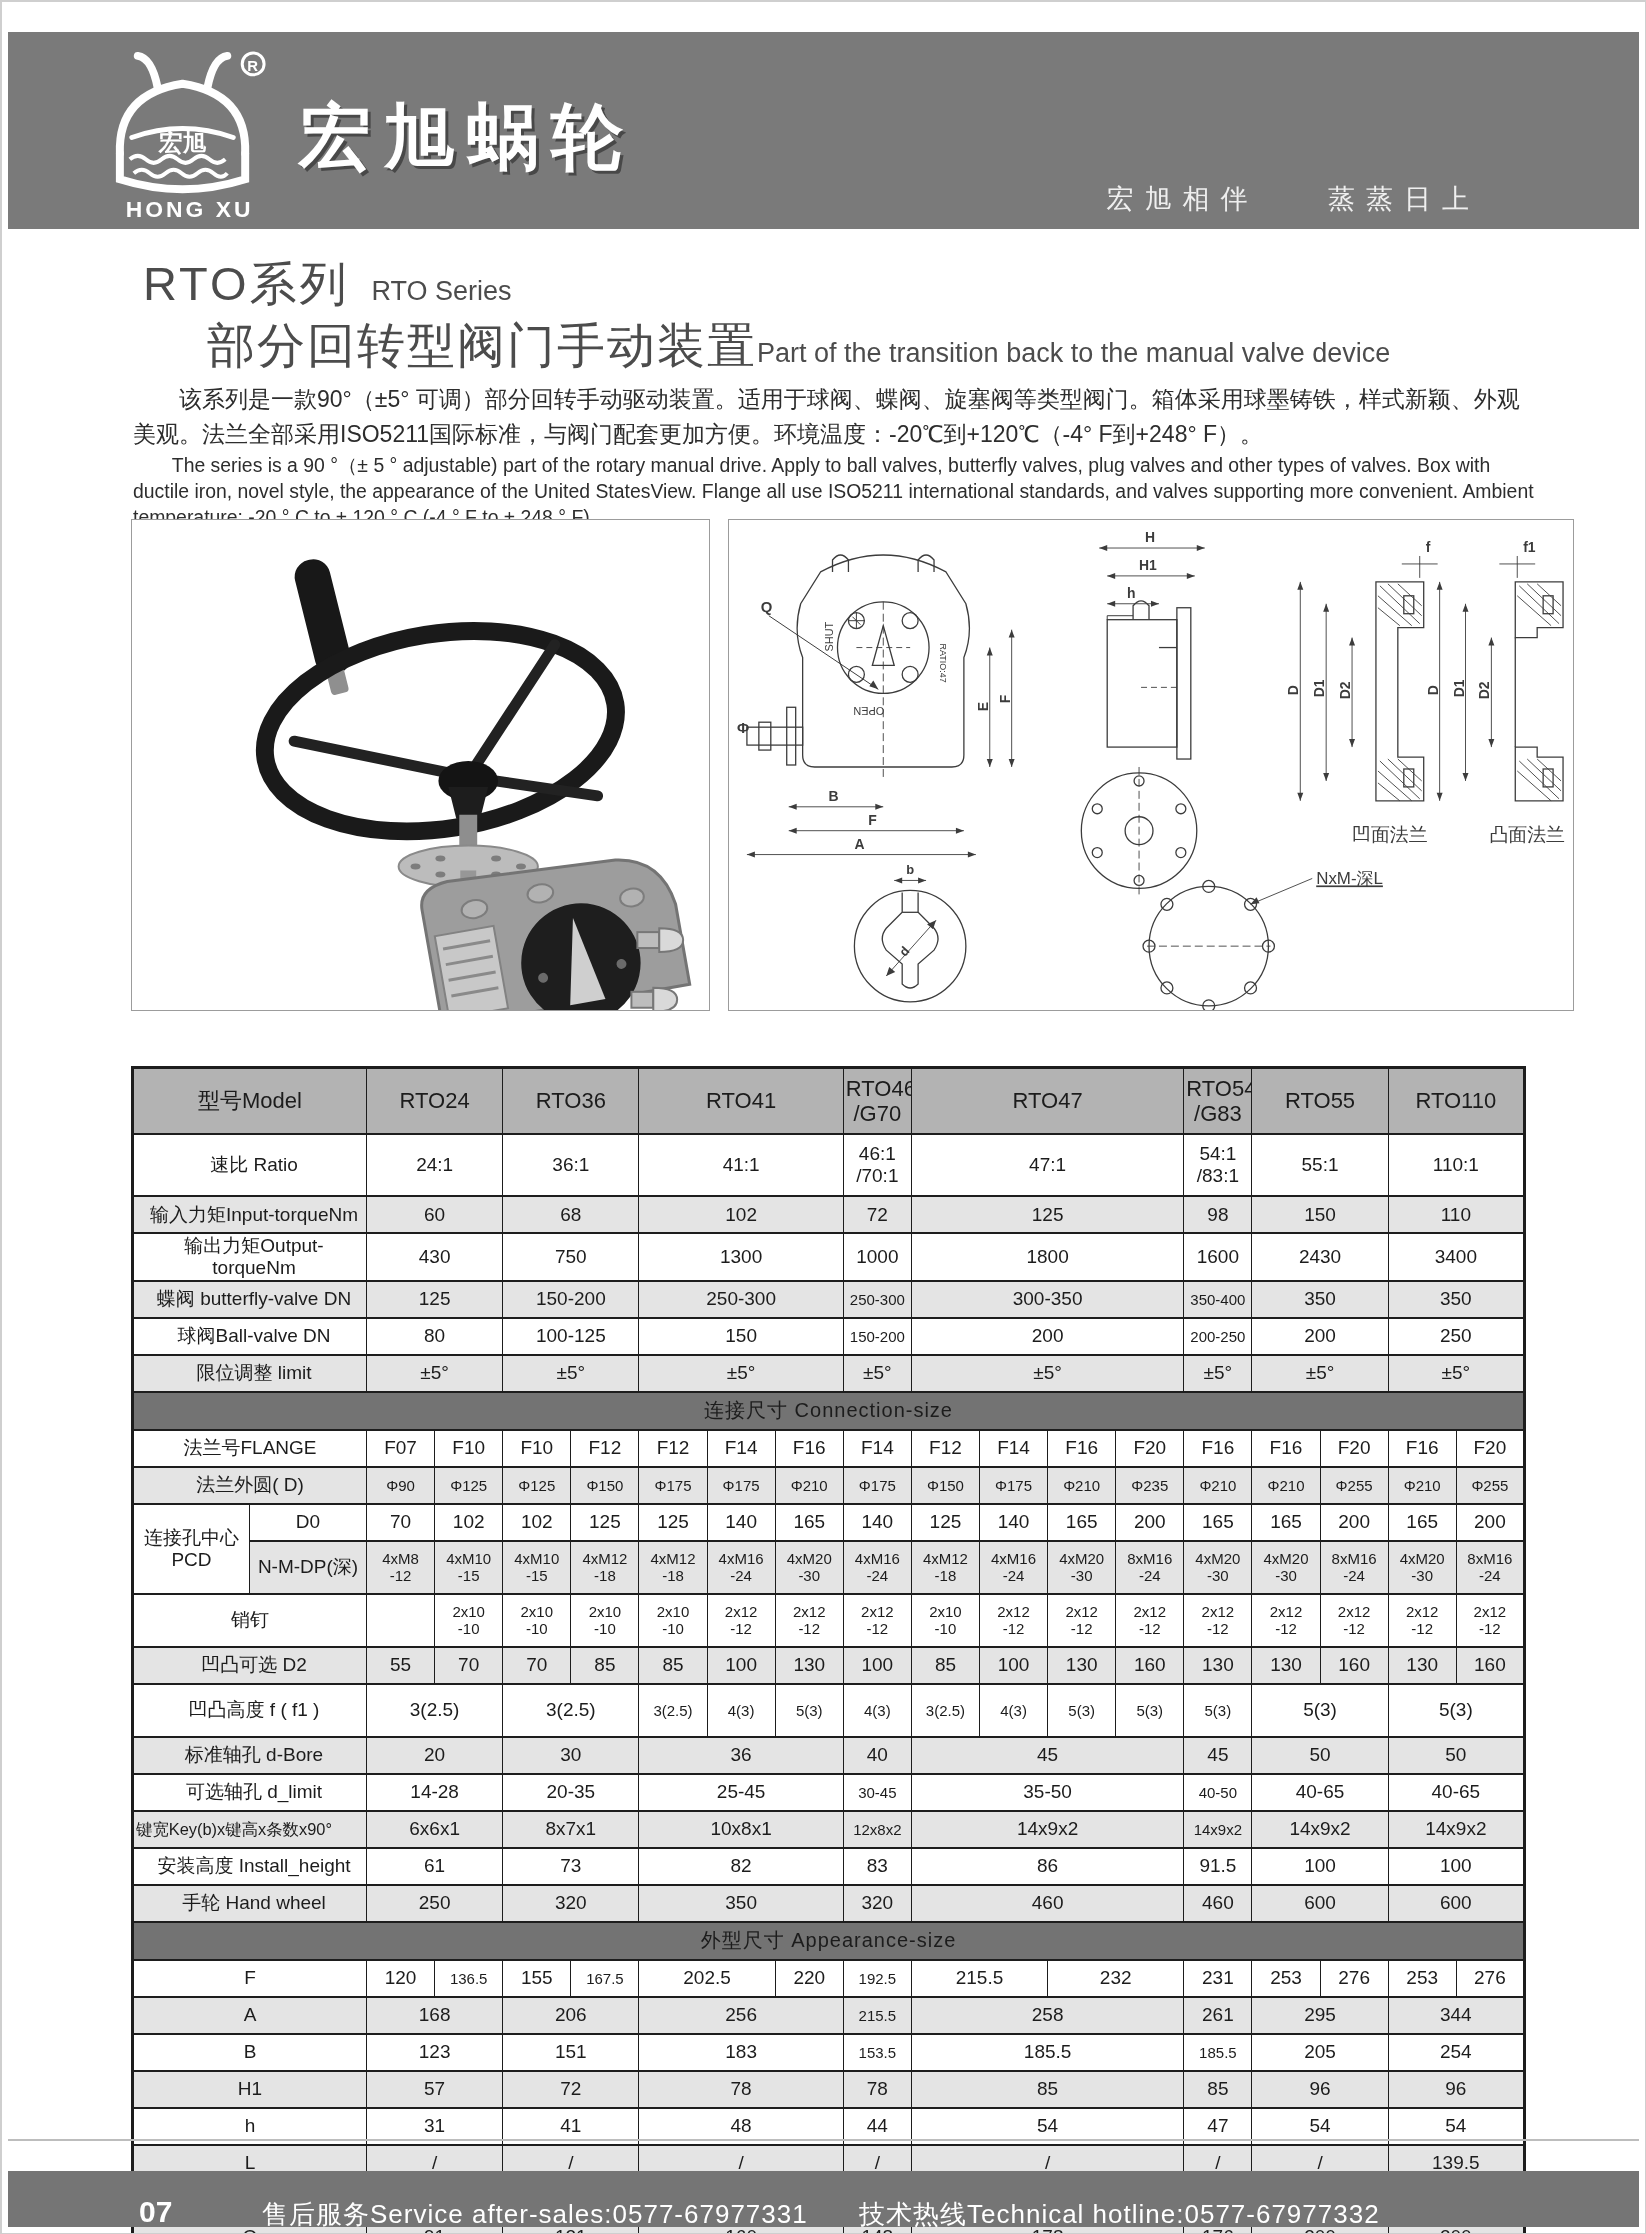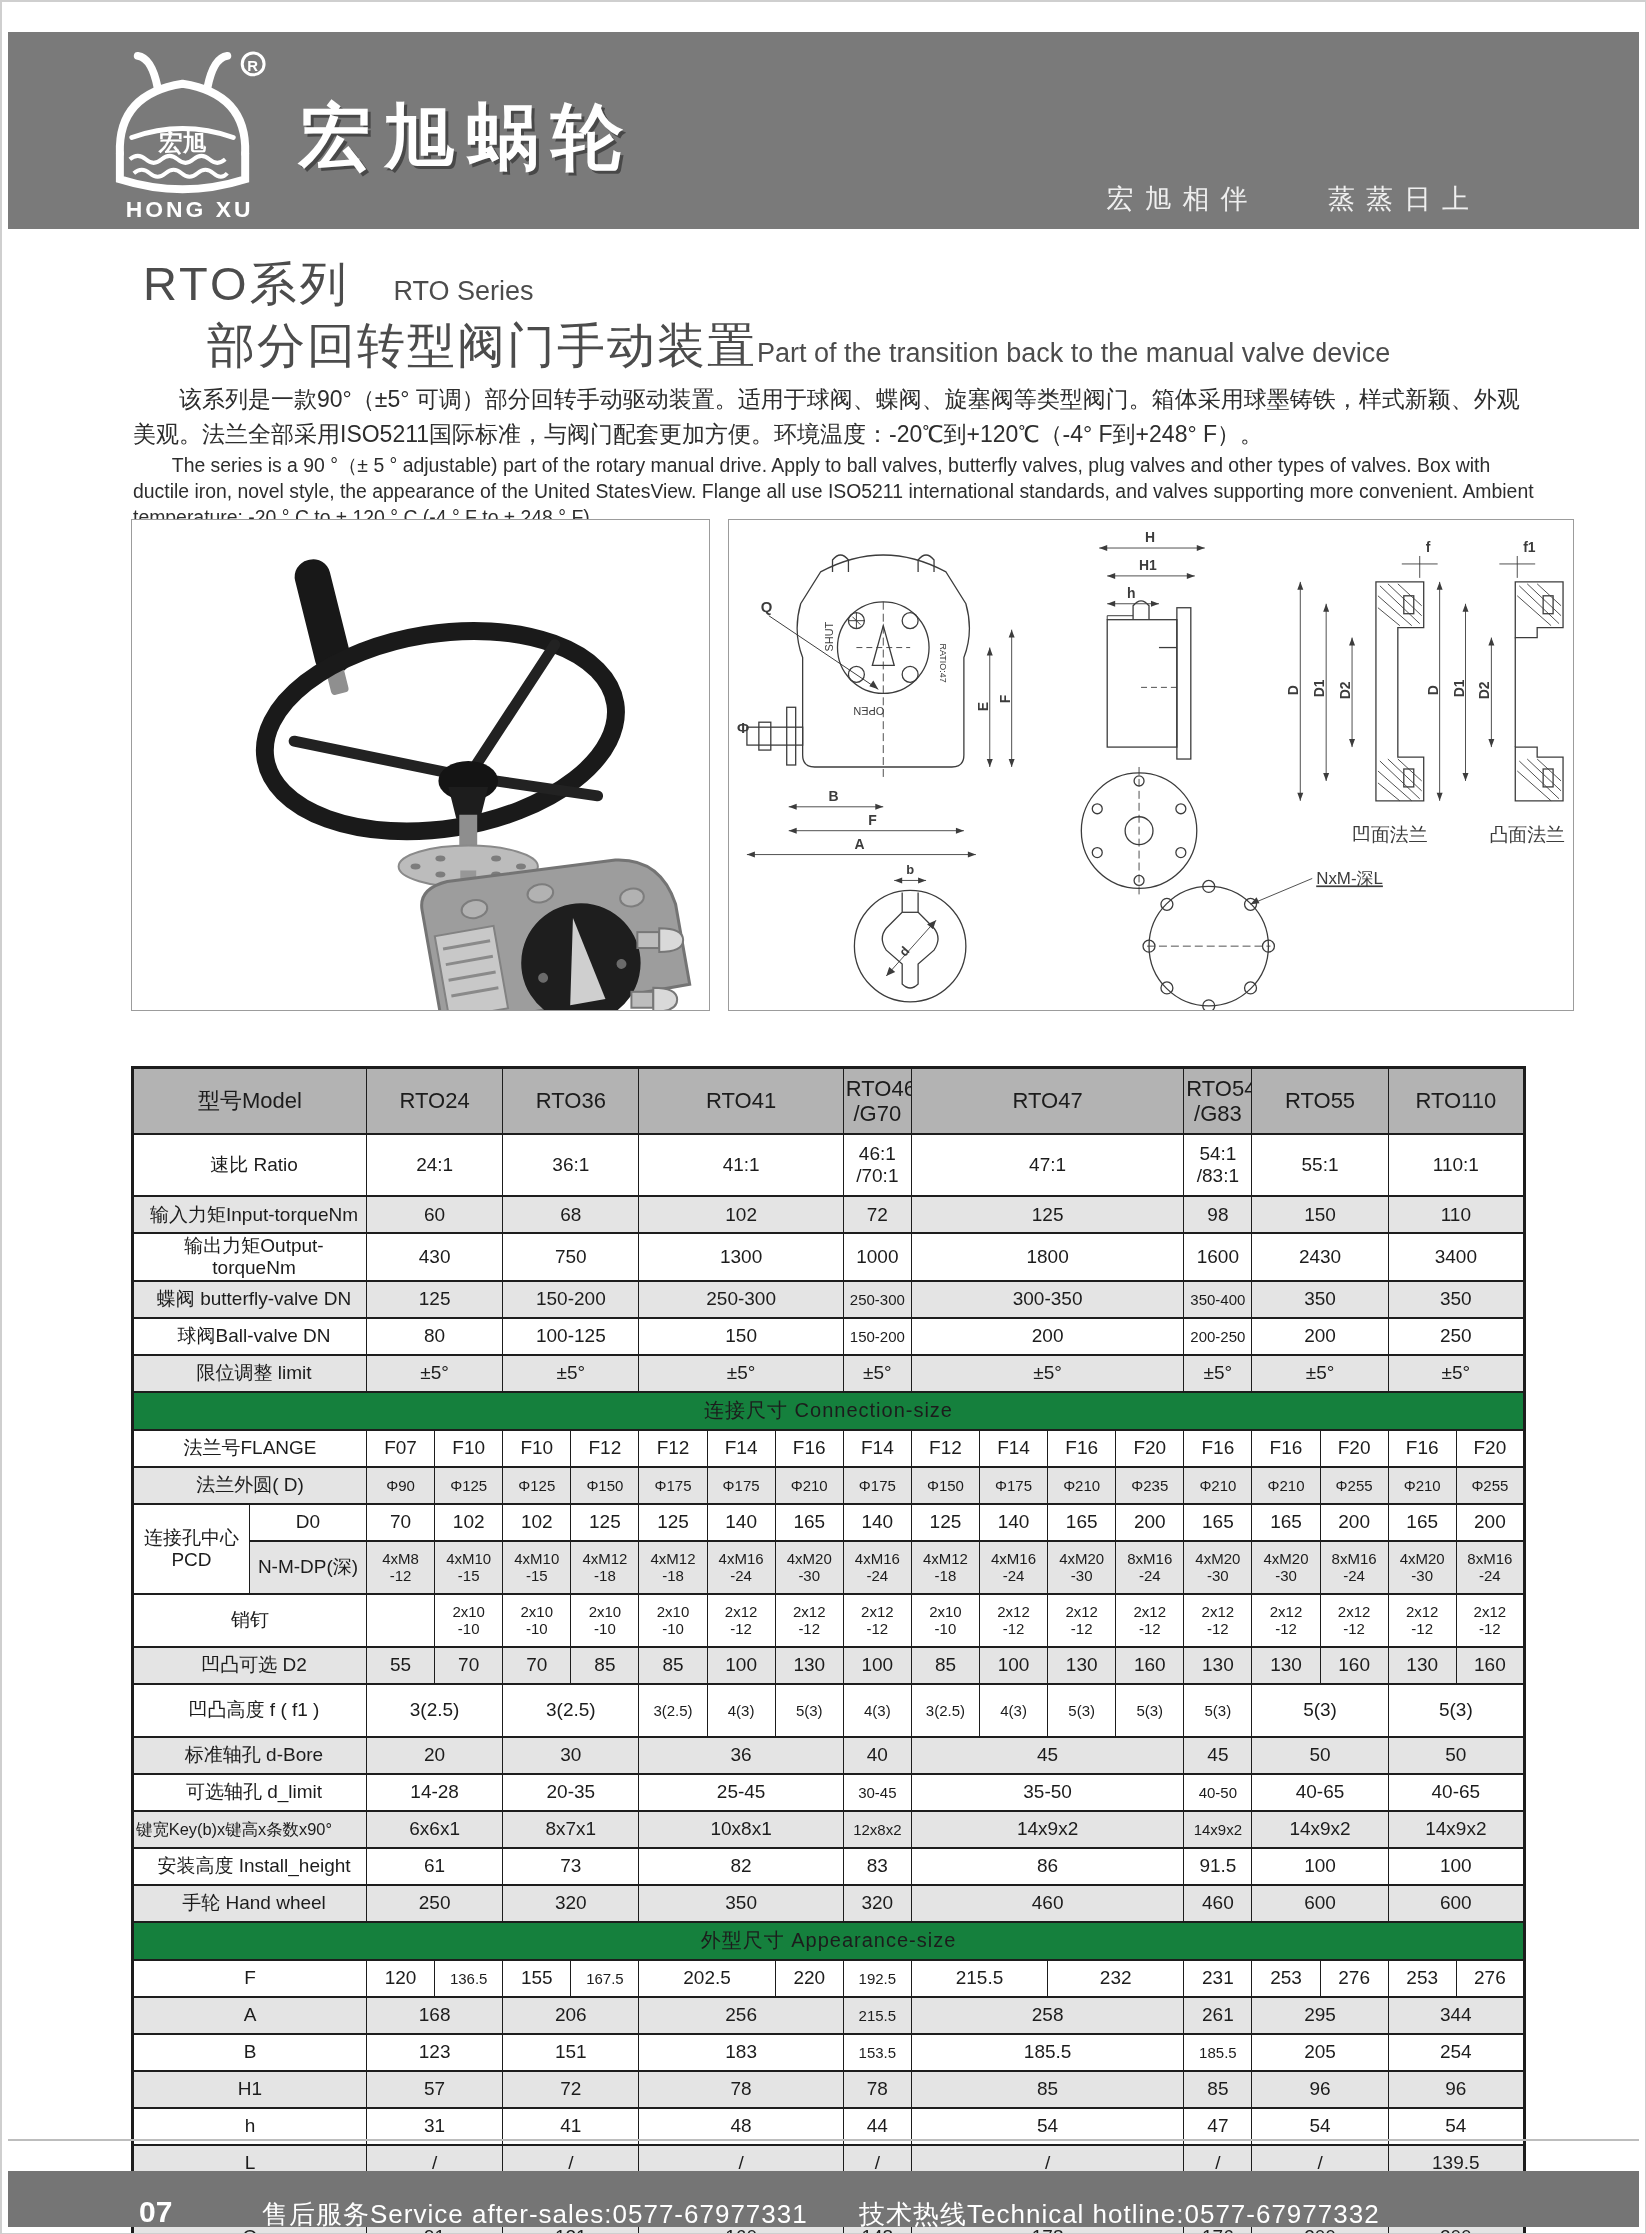--- a/index.html
+++ b/index.html
@@ -9,21 +9,21 @@
   
   .header-band{position:absolute;left:6px;right:6px;top:30px;height:197px;background:#7a7a7a;}
   .logo{position:absolute;left:88px;top:10px;width:184px;height:181px;}
   .brand-title{position:absolute;left:291px;top:58px;font-size:72px;font-weight:bold;color:#ffffff;
                letter-spacing:12px;text-shadow:3px 3px 0 rgba(60,60,60,.8);white-space:nowrap;}
   .slogan{position:absolute;right:159px;bottom:12px;color:#efefef;font-size:27px;letter-spacing:11px;
           font-family:"Liberation Serif",serif;white-space:nowrap;}
   
   .series-row{position:absolute;left:141px;top:251px;white-space:nowrap;color:#4c4c4c;}
   .series-cn{font-size:47px;letter-spacing:3px;}
-  .series-en{font-size:27px;margin-left:44px;text-align:right;}
+  .series-en{font-size:27px;margin-left:22px;text-align:right;}
   .subtitle-row{position:absolute;left:205px;top:312px;white-space:nowrap;color:#4c4c4c;}
   .subtitle-cn{font-size:48px;font-weight:normal;letter-spacing:2px;text-align:right;}
   .subtitle-en{font-size:27px;}
   .para-cn{position:absolute;left:131px;top:380px;width:1395px;font-size:23px;color:#2d2d2d;
            line-height:1.5;text-indent:2em;}
   .para-en{position:absolute;left:131px;top:450px;width:1407px;font-size:19.4px;color:#2d2d2d;
            line-height:1.34;text-indent:2em;}
   
   .photo-box{position:absolute;left:129px;top:517px;width:577px;height:490px;border:1px solid #9c9c9c;background:#fff;}
   .drawing-box{position:absolute;left:726px;top:517px;width:844px;height:490px;border:1px solid #9c9c9c;background:#fff;}
@@ -33,21 +33,21 @@
              table-layout:fixed;border:3px solid #1d1d1d;color:#1c1c1c;margin-top:29px;}
   table.spec td{border-left:1px solid #1d1d1d;border-right:1px solid #1d1d1d;
                 border-top:2px solid #1d1d1d;border-bottom:2px solid #1d1d1d;
                 text-align:center;vertical-align:middle;font-size:19px;height:33px;
                 padding:1px 2px;white-space:pre-line;line-height:1.15;overflow:hidden;}
   table.spec td.lbl{text-align:center;padding-left:10px;}
   table.spec td.sm{font-size:15px;}
   table.spec td.sml{font-size:16.4px;text-align:left;}
   tr.rh td{height:62px;background:#b3b3b3;font-size:22px;}
   tr.rt td{height:58px;}
-  tr.rs td{height:34px;background:#15803d;font-size:20px;letter-spacing:1px;}
+  tr.rs td{height:34px;background:#737373;font-size:20px;letter-spacing:1px;}
   tr.rw td{background:#ffffff;}
   tr.rg td{background:#e4e4e4;}
   tr.tall td{height:49px;}
   
   .footer-rule{position:absolute;left:6px;right:6px;bottom:92px;height:2px;background:#bdbdbd;}
   .footer-band{position:absolute;left:6px;right:6px;bottom:6px;height:56px;background:#757575;color:#fff;}
   .page-num{position:absolute;left:131px;top:24px;font-size:30px;font-weight:bold;}
   .after-sales{position:absolute;left:254px;top:26px;font-size:26px;letter-spacing:1px;}
   .hotline{position:absolute;left:851px;top:26px;font-size:26px;letter-spacing:1px;}
   

